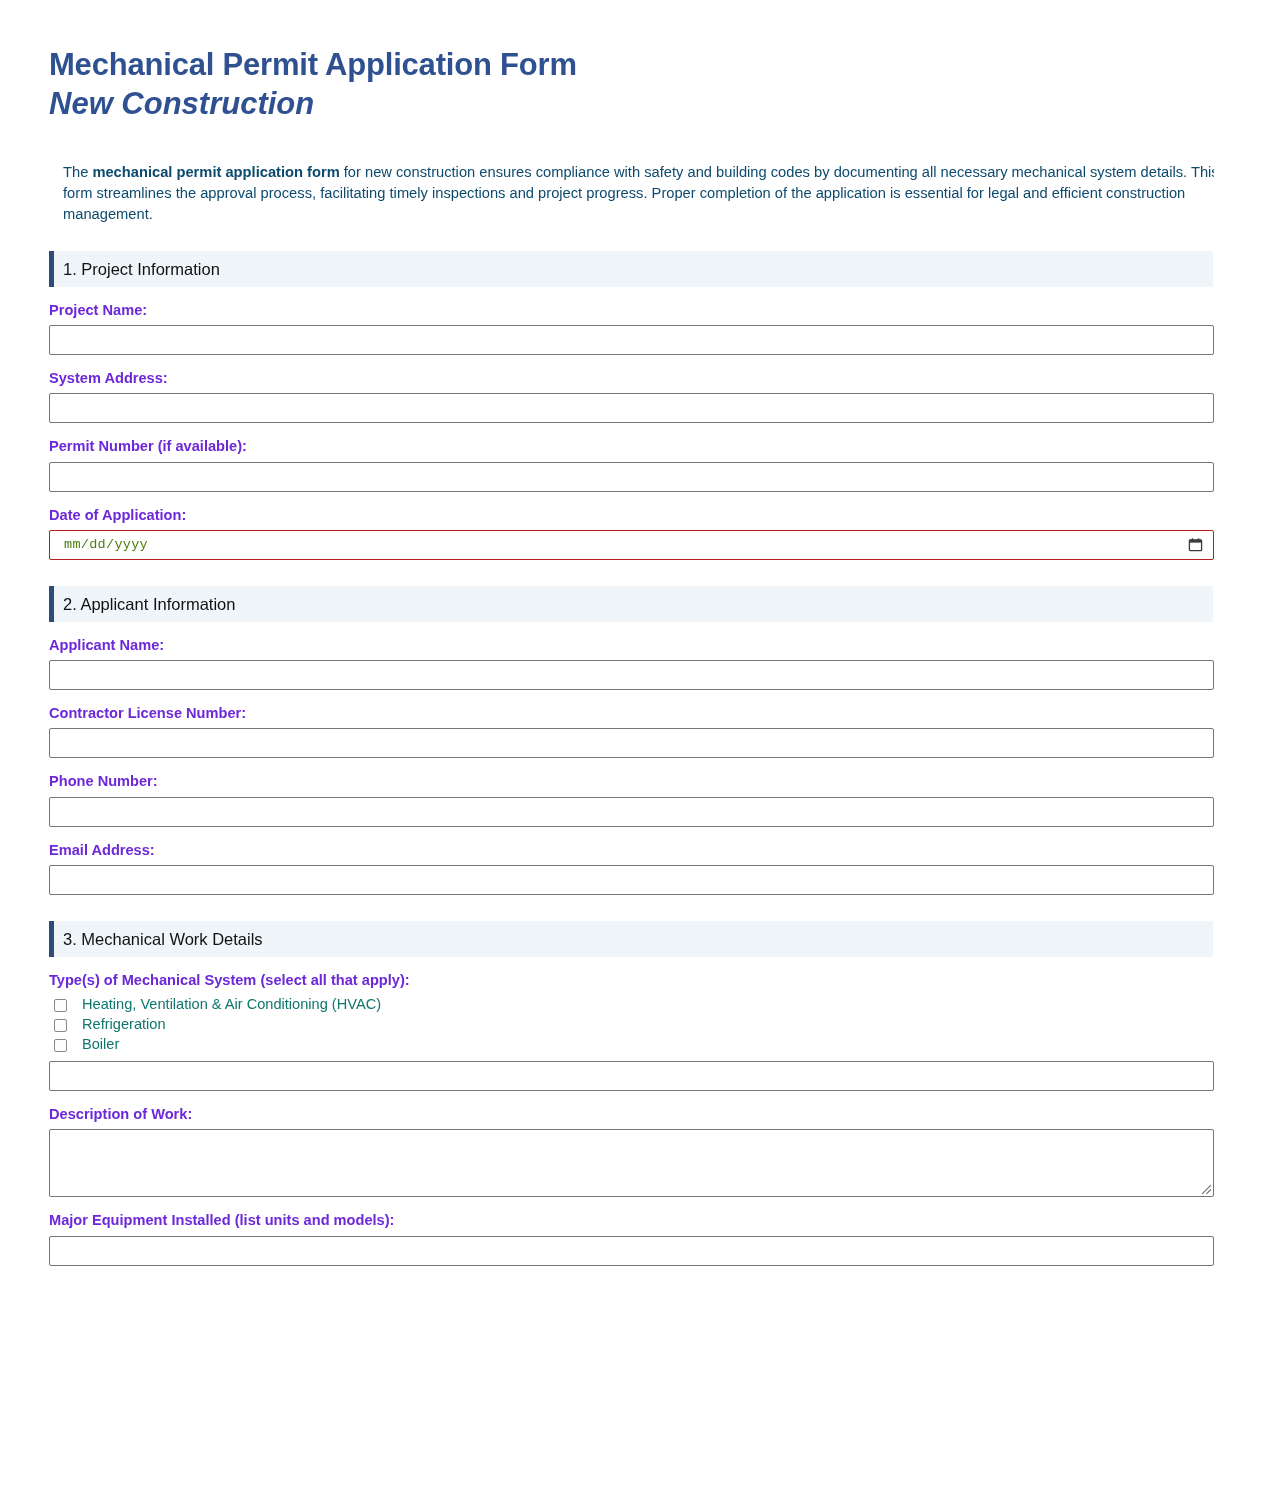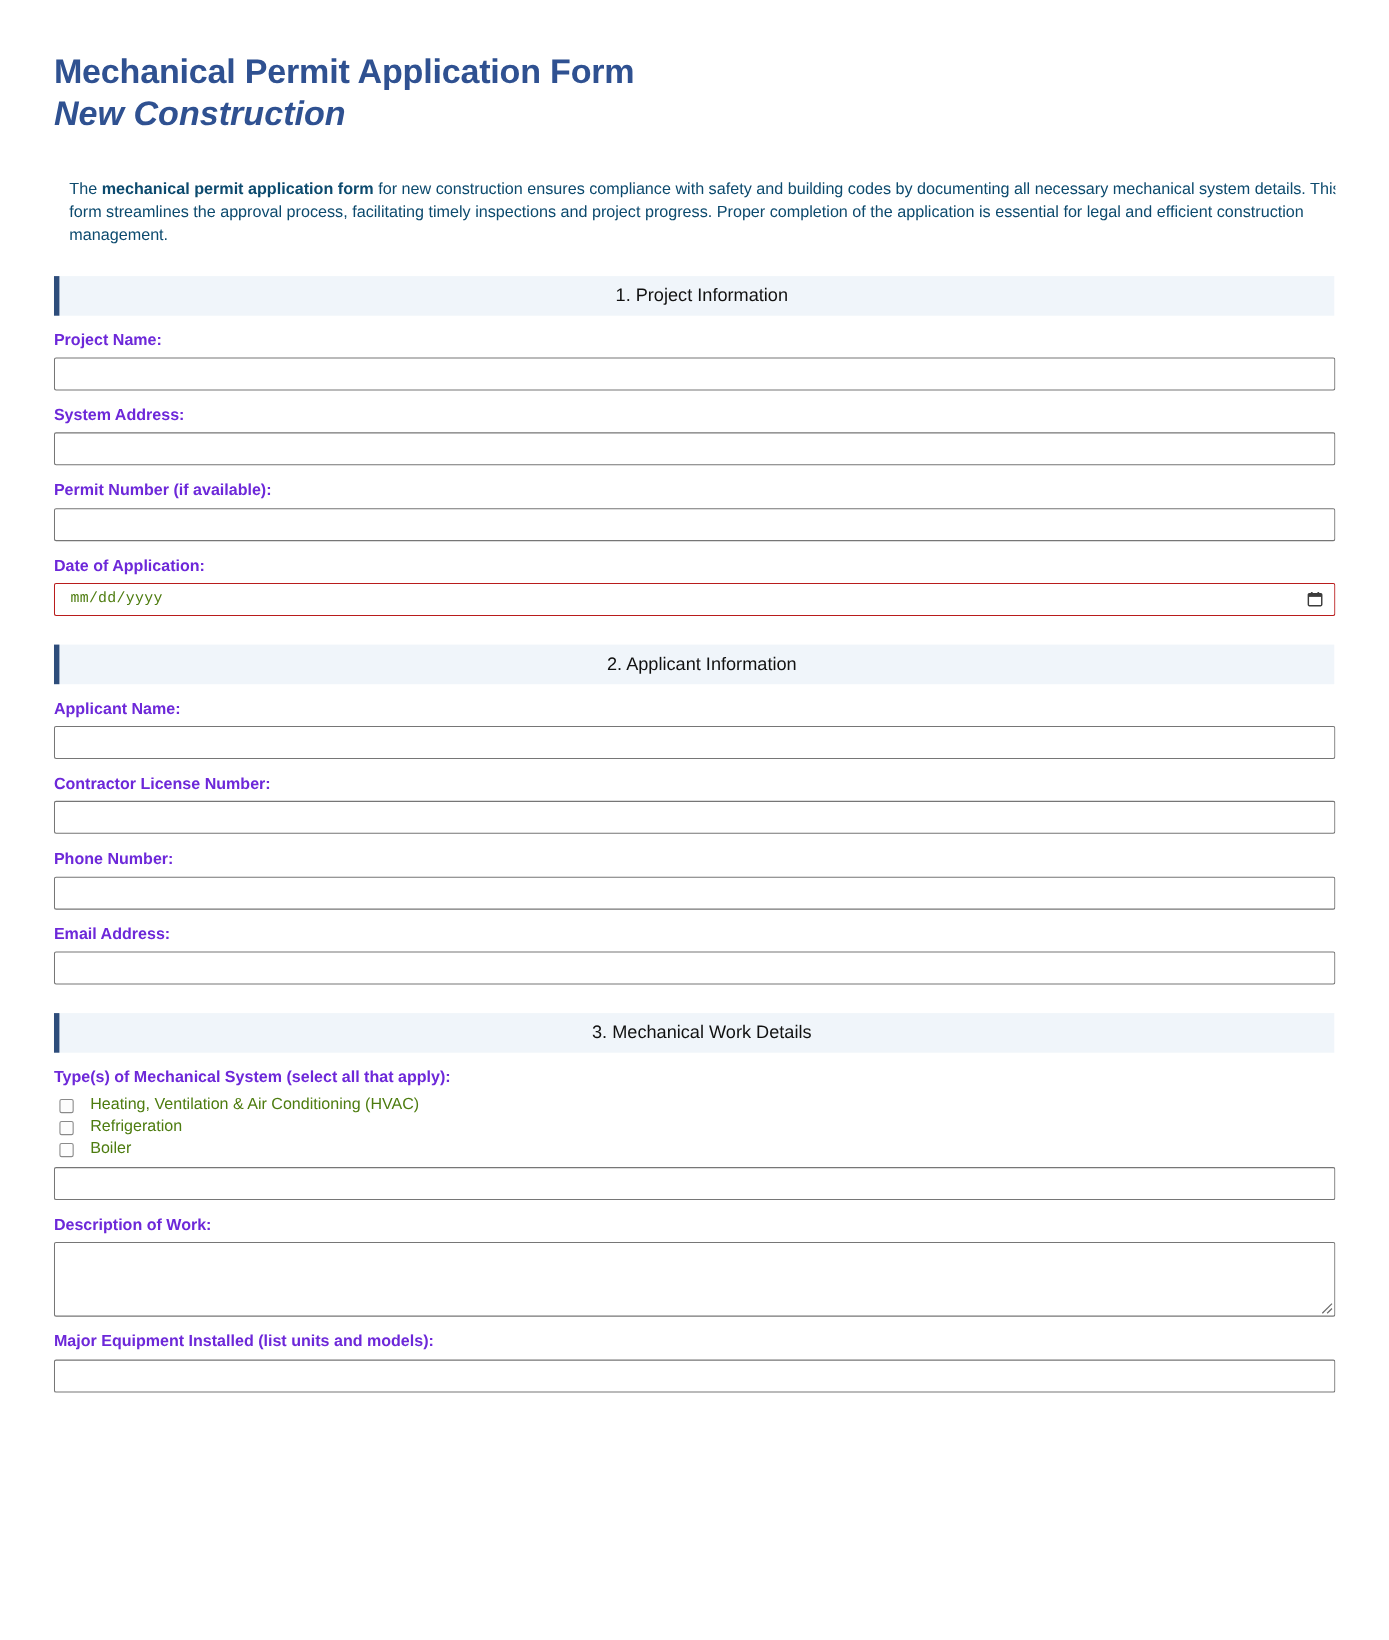--- a/index.html
+++ b/index.html
@@ -65,21 +65,20 @@
   
   .section-header {
     position: relative;
     background: #f0f5fa;
     height: 36px;
     width: 1164px;
     margin-top: 26px;
     display: flex;
     align-items: center;
     box-sizing: border-box;
-    justify-content: center;
   }
   .section-header .bar {
     position: absolute;
     left: 0;
     top: 0;
     width: 5px;
     height: 36px;
     background: #2e4d7b;
   }
   .section-header .section-title {
@@ -158,21 +157,21 @@
     height: 13px;
     box-sizing: border-box;
     border: 1px solid #8a8a8a;
     border-radius: 2px;
     background: #fdfdfd;
     margin: 0 0 0 5px;
     flex: none;
   }
   .cb-label {
     font-size: 14.6px;
-    color: #4d7c0f;
+    color: #0f766e;
     margin-left: 15px;
     line-height: 1.2;
     white-space: nowrap;
     text-align: right;
   }
 
   
   .textarea-wrap {
     position: relative;
     width: 1165px;

